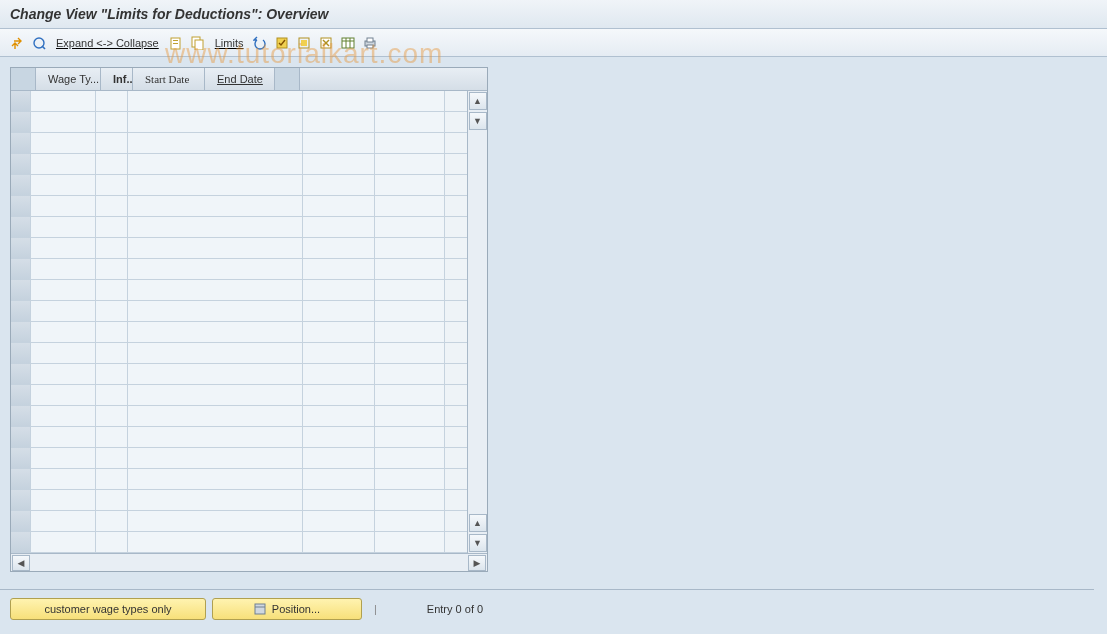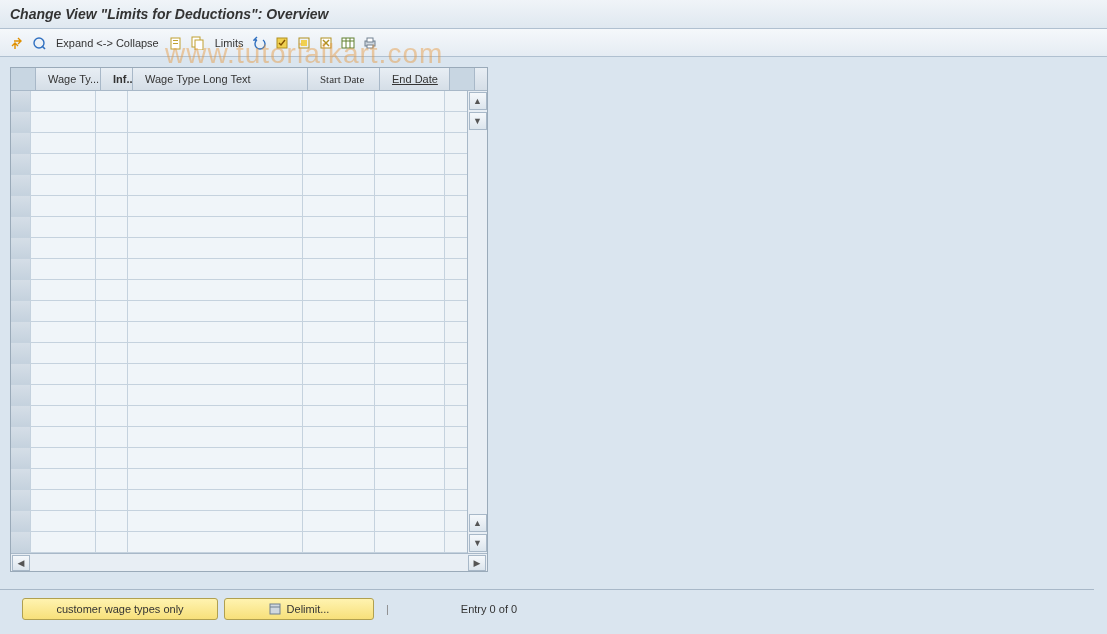--- a/index.html
+++ b/index.html
@@ -22,20 +22,21 @@
       color: #333;
     }
     .toolbar {
       background: linear-gradient(to bottom, #f5f8fb, #e5ecf3);
       border-bottom: 1px solid #b0c0d0;
       padding: 4px 8px;
       display: flex;
       align-items: center;
       gap: 4px;
       height: 28px;
+      text-decoration: underline;
     }
     .tb-icon {
       width: 18px; height: 18px;
       display: inline-flex; align-items: center; justify-content: center;
       cursor: pointer;
       border: 1px solid transparent;
       border-radius: 2px;
     }
     .tb-label {
       color: #333;
@@ -119,39 +120,39 @@
       display:flex;align-items:center;justify-content:center;
       cursor:pointer;
       font-size: 9px; color:#555;
     }
     .htrack { flex:1; background:#e8eef4; height:100%; }
     .footer {
       position: absolute;
       bottom: 0; left: 0; right: 13px;
       background: #dae5ef;
       border-top: 1px solid #a8b8c8;
-      padding: 8px 10px 14px 22px;
+      padding: 8px 10px 14px 10px;
       display: flex; align-items: center; gap: 6px;
     }
     .btn {
       background: linear-gradient(to bottom, #fff3b0, #f7e07a);
       border: 1px solid #b0a050;
       border-radius: 3px;
       padding: 3px 8px;
       height: 22px;
       display: inline-flex; align-items: center; gap: 6px;
       cursor: pointer;
       color: #333;
       min-width: 100px;
       justify-content: center;
     }
     .btn.wide { min-width: 196px; }
     .btn.pos { min-width: 150px; }
     .fsep { color: #888; margin: 0 6px; }
-    .fstatus { margin-left: 60px; color: #333; }
+    .fstatus { margin-left: 38px; color: #333; }
     .watermark {
       position: absolute;
       top: 38px; left: 165px;
       font-size: 28px;
       font-weight: normal;
       color: rgba(230,150,60,0.45);
       pointer-events: none;
       letter-spacing: 1px;
     }
     svg { display: block; }
@@ -232,21 +233,20 @@
 </div>
 
 <div class="watermark">www.tutorialkart.com</div>
 
 <div class="content-area">
   <div class="table-wrap">
     <div class="thead">
       <div class="th sel"></div>
       <div class="th c1">Wage Ty...</div>
       <div class="th c2">Inf...</div>
-      <div class="th c3">Wage Type Long Text</div>
       <div class="th c4">Start Date</div>
       <div class="th c5">End Date</div>
       <div class="th cfg">
         <svg width="12" height="12">
             <rect x="1" y="1" width="10" height="10" fill="#f0c050" stroke="#a07020"></rect>
             <line x1="1" y1="4" x2="11" y2="4" stroke="#a07020"></line>
             <line x1="5" y1="1" x2="5" y2="11" stroke="#a07020"></line>
           </svg>
       </div>
     </div>
@@ -448,17 +448,17 @@
 
 <div class="footer">
   <div class="btn wide">
     <span>customer wage types only</span>
   </div>
   <div class="btn pos">
     <svg width="12" height="12">
         <rect x="1" y="1" width="10" height="10" fill="#d0d8e0" stroke="#708090"></rect>
         <line x1="1" y1="4" x2="11" y2="4" stroke="#708090"></line>
       </svg>
-    <span>Delimit...</span>
+    <span>Position...</span>
   </div>
   <span class="fsep">|</span>
   <span class="fstatus">Entry 0 of 0</span>
 </div>
 
 </body></html>

